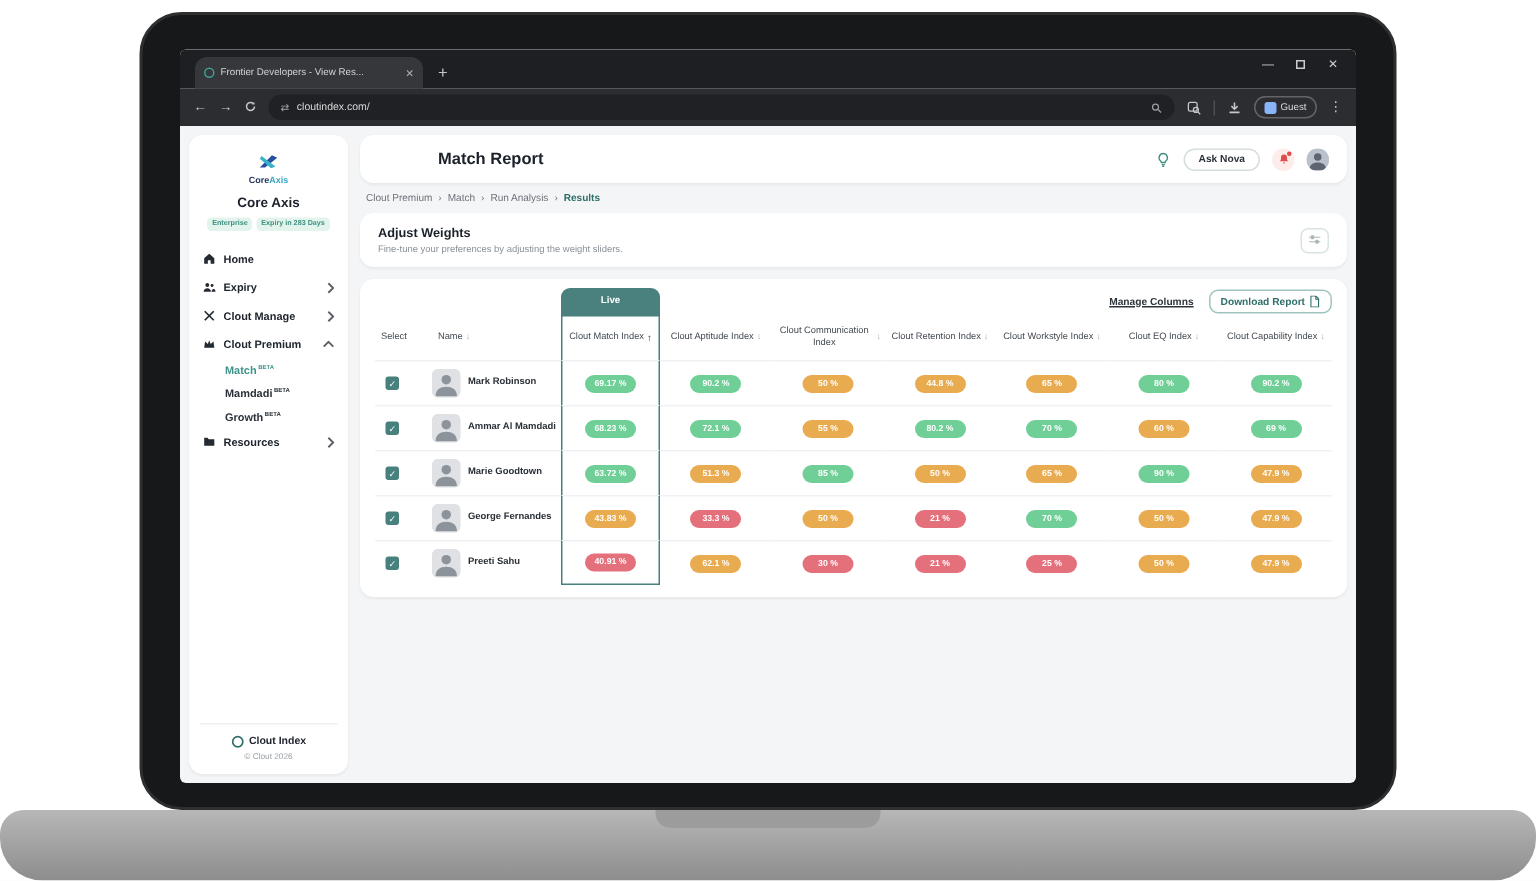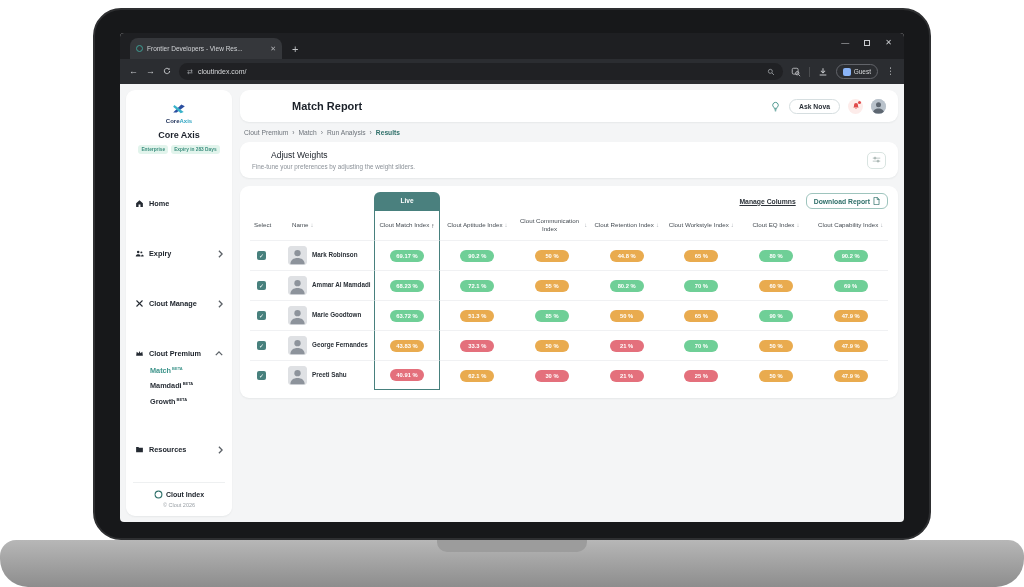--- a/index.html
+++ b/index.html
@@ -42,21 +42,21 @@
 
   
   .sidebar{ width:106px; flex:none; padding:10px 7px 8px; display:flex; flex-direction:column;justify-content:space-between; }
   .brand{ text-align:center; }
   .brand-text{ font-size:6px; font-weight:bold; }
   .brand-text .b1{ color:#22345c; } .brand-text .b2{ color:#35a7c4; }
   .org-name{ font-size:9px; font-weight:bold; color:#1c212b; text-align:center; margin:6px 0 5px; }
   .badge-row{ display:flex; justify-content:center; gap:3px; }
   .badge-mint{ background:#e2f4ec; color:#3c8f7f; font-size:4.8px; font-weight:bold; padding:2px 3px; border-radius:3px; white-space:nowrap; }
   .nav{ margin-top:9px; display:flex; flex-direction:column; }
-  .nav-item{ display:flex; align-items:center; gap:5px; padding:5px 2px; color:#20262e; font-weight:bold; font-size:7.3px;margin-top:31px; }
+  .nav-item{ display:flex; align-items:center; gap:5px; padding:5px 2px; color:#20262e; font-weight:bold; font-size:7.3px; }
   .nav-item svg{ flex:none; }
   .chev{ margin-left:auto; display:flex; }
   .subnav{ padding-left:17px; display:flex; flex-direction:column; }
   .subnav-item{ padding:3px 0; font-size:7.3px; color:#2a3038; font-weight:600; }
   .subnav-item.active{ color:#3e948b; }
   .beta-tag{ font-size:4px; vertical-align:super; margin-left:1px; color:inherit; }
   .sidebar-footer{ margin-top:auto; border-top:1px solid #eef0f1; padding-top:7px; text-align:center; }
   .footer-brand{ display:flex; align-items:center; justify-content:center; gap:3px; font-size:7px; font-weight:bold; color:#20262e; }
   .footer-copy{ font-size:5.5px; color:#9aa0a6; margin-top:3px; }
 
@@ -67,21 +67,21 @@
   .header-right{ margin-left:auto; display:flex; align-items:center; gap:8px; }
   .ask-btn{ border:1px solid #d6dee0; border-radius:10px; padding:3px 9px; font-size:6.8px; font-weight:bold; color:#2a3038; background:#fff; }
   .bell-wrap{ width:15px; height:15px; background:#fdecea; border-radius:50%; display:grid; place-items:center; position:relative; }
   .bell-dot{ position:absolute; right:2px; top:2px; width:3px; height:3px; background:#e14b4b; border-radius:50%; }
   .avatar-circle{ width:15px; height:15px; border-radius:50%; background:#ccd3da; overflow:hidden; }
 
   .breadcrumb{ display:flex; gap:4px; align-items:center; padding:7px 4px 6px; font-size:6.7px; color:#6d737a; flex:none; }
   .crumb-last{ color:#2e6f69; font-weight:bold; }
 
   .weights-card{ padding:8px 12px; display:flex; align-items:center; margin-bottom:8px; flex:none; }
-  .weights-title{ font-size:8.5px; font-weight:normal; color:#1b2129;margin-left:19px; }
+  .weights-title{ font-size:8.5px; font-weight:bold; color:#1b2129; }
   .weights-sub{ font-size:6.3px; color:#8b9198; margin-top:3px; }
   .weights-btn{ margin-left:auto; width:19px; height:17px; border:1px solid #d9e4e1; border-radius:5px; background:#fff; display:grid; place-items:center; }
 
   .table-card{ padding:6px 10px 8px; position:relative; flex:none; }
   .table-controls{ display:flex; justify-content:flex-end; align-items:center; gap:10px; height:18px; }
   .manage-link{ font-size:6.8px; font-weight:bold; color:#2d333a; text-decoration:underline; }
   .download-btn{ border:1px solid #9ec4bd; border-radius:6px; padding:3px 7px; font-size:6.8px; font-weight:bold; color:#2e6f69; background:#fff; display:flex; align-items:center; gap:3px; }
 
   .live-tab{ position:absolute; left:134px; top:6px; width:66px; height:18px; background:#4a807e; color:#fff;
     font-size:6.5px; font-weight:bold; text-align:center; line-height:18px; border-radius:6px 6px 0 0; }

